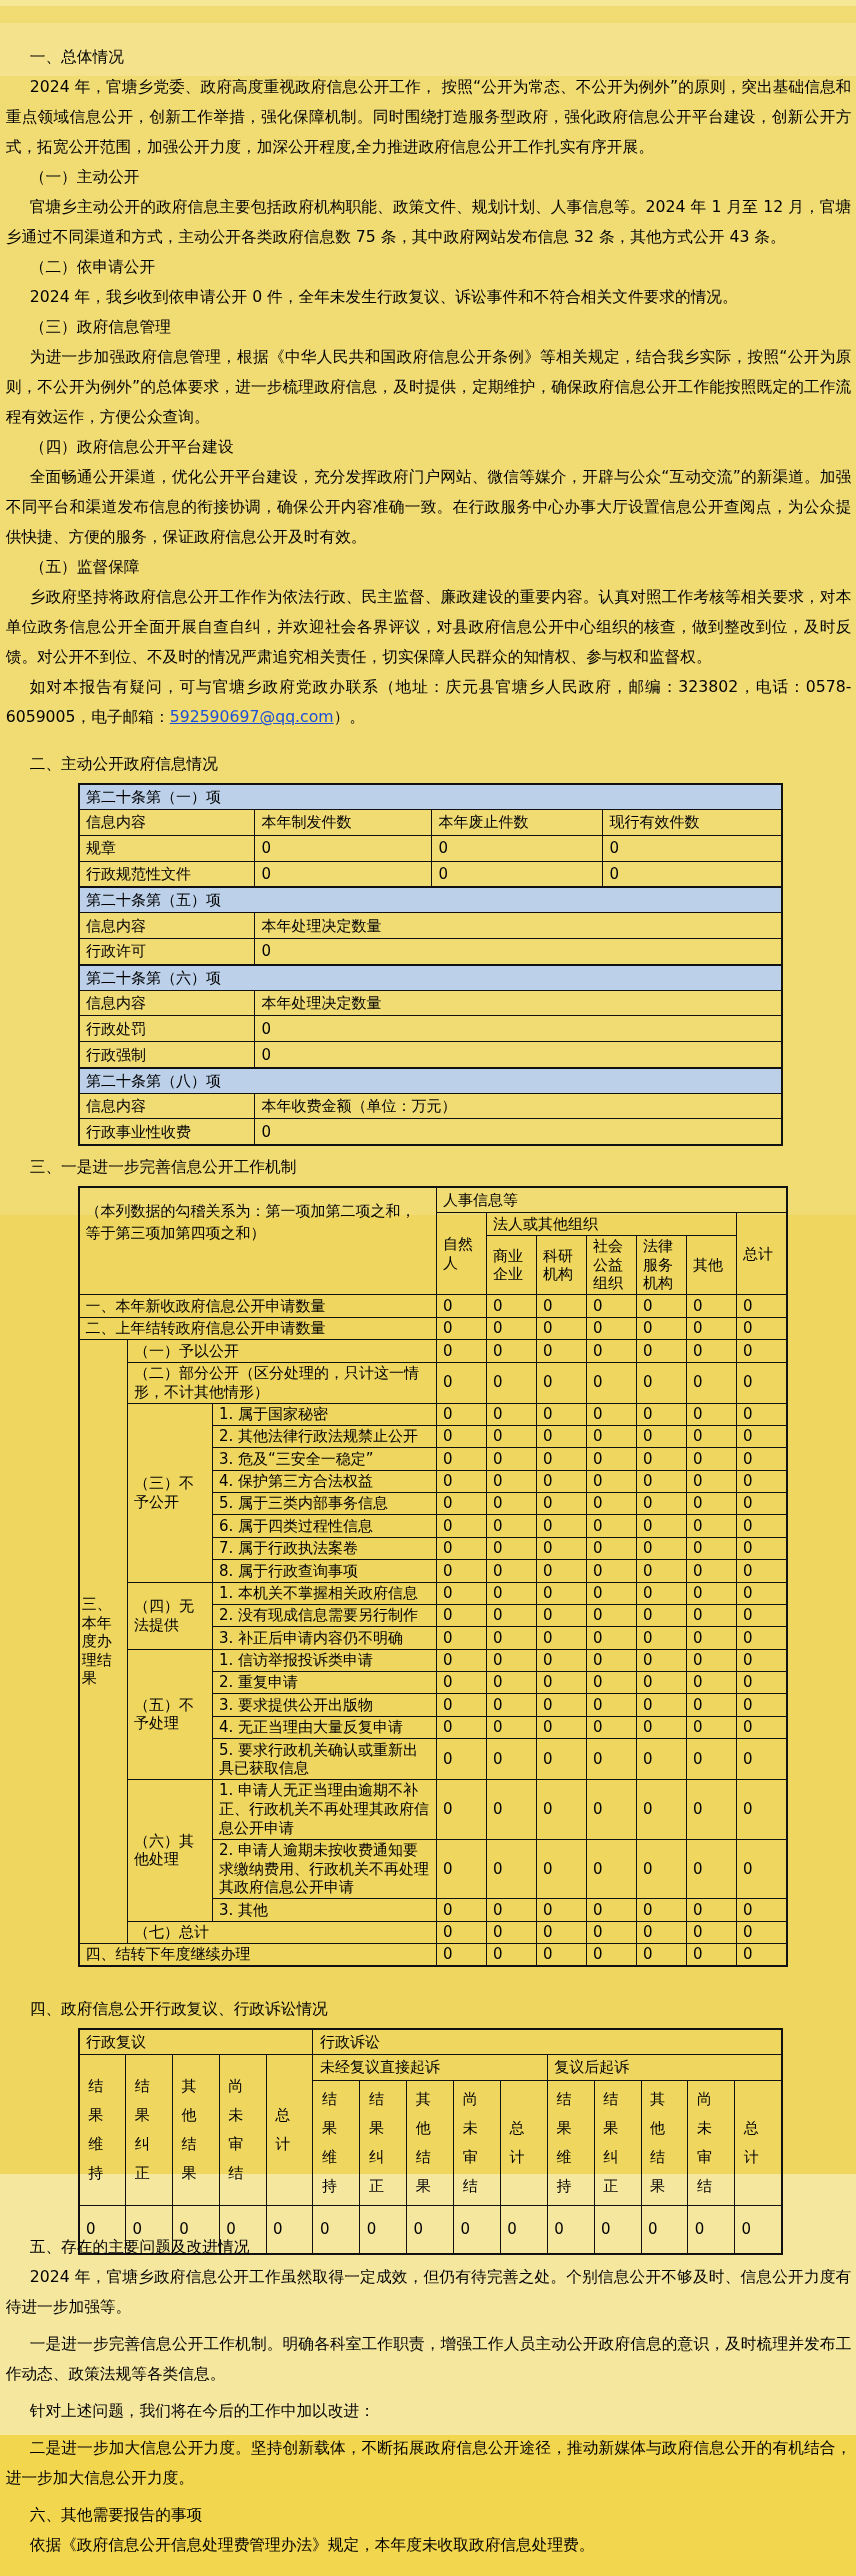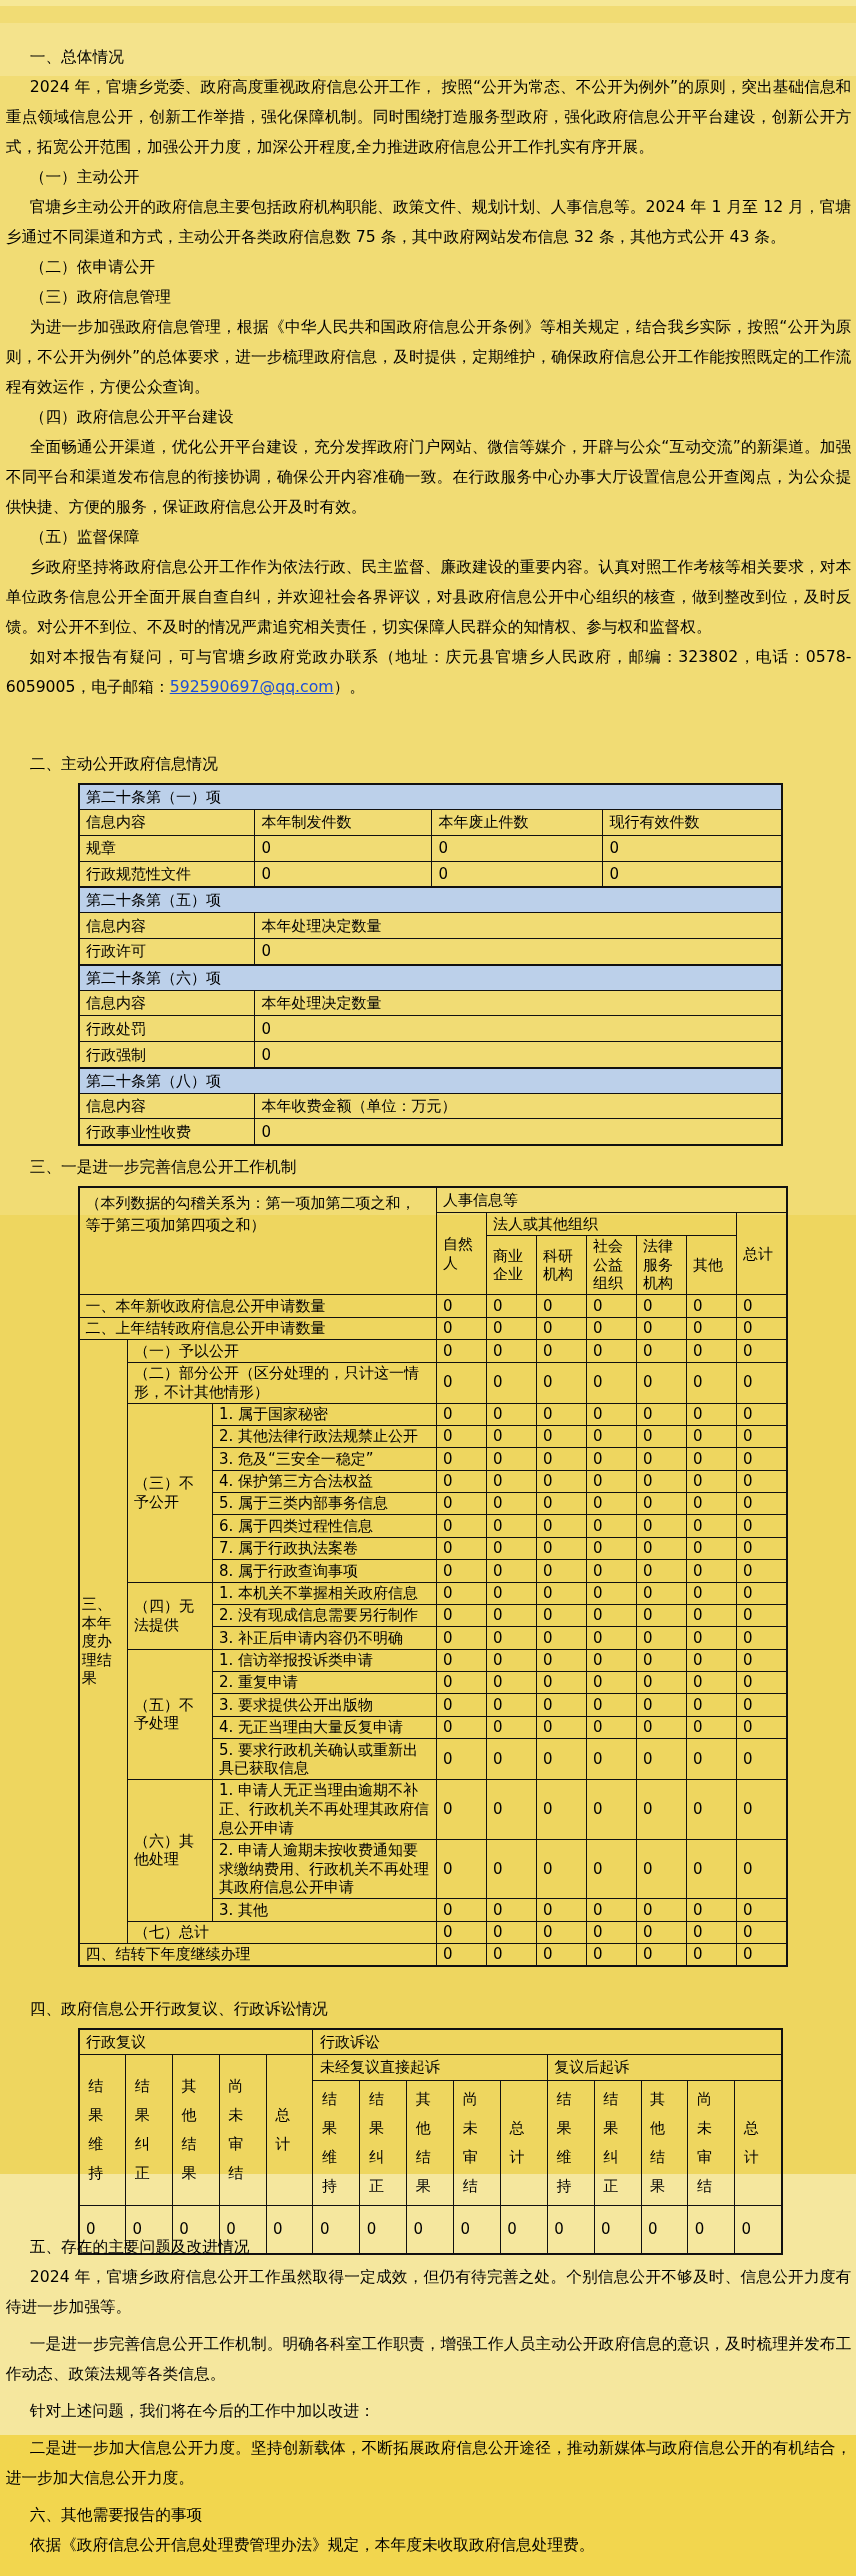--- a/index.html
+++ b/index.html
@@ -20,21 +20,21 @@
   .rt td,.rt th{border:1.4px solid #111;padding:1.4px 6.4px;font-weight:normal;text-align:left;
                 vertical-align:middle;word-break:break-all;overflow:hidden;}
   
   .t1{width:704px;line-height:20px;}
   .t1 td,.t1 th{height:22px;}
   .band-row td{background:#bcd0ea;border-top-width:2.1px;height:21px;margin-left:12px;}
   
   .t3{width:707px;line-height:18.6px;}
   .t3 td,.t3 th{padding:1.4px 5.7px;}
   .t3 .apl{height:21.4px;}
-  .t3 .note-cell{vertical-align:top;line-height:21.4px;padding-top:5px;}
+  .t3 .note-cell{vertical-align:top;line-height:21.4px;padding-top:13px;}
   .t3 .ol{padding:1.4px 0.7px 1.4px 2.1px;font-size:15px;}
   
   .t4{width:705px;line-height:18.6px;}
   .t4 .gh{height:21.4px;}
   .t4 .vh{text-align:left;padding:4.3px 1.4px 4.3px 8.6px;}
   .vt{display:inline-block;width:1.05em;word-break:break-all;line-height:29px;vertical-align:middle;}
   .t4 .valrow td{height:44px;}
 </style>
 </head>
 <body>
@@ -46,20 +46,21 @@
 <div class="band" style="top:1215px;height:959px;background:#eed65f;"></div>
 <div class="band" style="top:2174px;height:262px;background:#f5e79e;"></div>
 <div class="band" style="top:2435px;height:141px;background:#f2d64e;"></div>
 
 <div class="block" id="b1" style="top:11px;margin-top:31px;">
   <div class="h">一、总体情况</div>
   <p>2024 年，官塘乡党委、政府高度重视政府信息公开工作， 按照“公开为常态、不公开为例外”的原则，突出基础信息和重点领域信息公开，创新工作举措，强化保障机制。同时围绕打造服务型政府，强化政府信息公开平台建设，创新公开方式，拓宽公开范围，加强公开力度，加深公开程度,全力推进政府信息公开工作扎实有序开展。</p>
   <div class="h">（一）主动公开</div>
   <p>官塘乡主动公开的政府信息主要包括政府机构职能、政策文件、规划计划、人事信息等。2024 年 1 月至 12 月，官塘乡通过不同渠道和方式，主动公开各类政府信息数 75 条，其中政府网站发布信息 32 条，其他方式公开 43 条。</p>
   <div class="h">（二）依申请公开</div>
+  <p>2024 年，我乡收到依申请公开 0 件，全年未发生行政复议、诉讼事件和不符合相关文件要求的情况。</p>
   <div class="h">（三）政府信息管理</div>
   <p>为进一步加强政府信息管理，根据《中华人民共和国政府信息公开条例》等相关规定，结合我乡实际，按照“公开为原则，不公开为例外”的总体要求，进一步梳理政府信息，及时提供，定期维护，确保政府信息公开工作能按照既定的工作流程有效运作，方便公众查询。</p>
   <div class="h">（四）政府信息公开平台建设</div>
   <p>全面畅通公开渠道，优化公开平台建设，充分发挥政府门户网站、微信等媒介，开辟与公众“互动交流”的新渠道。加强不同平台和渠道发布信息的衔接协调，确保公开内容准确一致。在行政服务中心办事大厅设置信息公开查阅点，为公众提供快捷、方便的服务，保证政府信息公开及时有效。</p>
   <div class="h">（五）监督保障</div>
   <p>乡政府坚持将政府信息公开工作作为依法行政、民主监督、廉政建设的重要内容。认真对照工作考核等相关要求，对本单位政务信息公开全面开展自查自纠，并欢迎社会各界评议，对县政府信息公开中心组织的核查，做到整改到位，及时反馈。对公开不到位、不及时的情况严肃追究相关责任，切实保障人民群众的知情权、参与权和监督权。</p>
   <p>
     <span>如对本报告有疑问，可与官塘乡政府党政办联系（地址：庆元县官塘乡人民政府，邮编：323802，电话：0578-6059005，电子邮箱：</span><a class="email" href="#">592590697@qq.com</a><span>）。</span>
   </p>
 </div>

